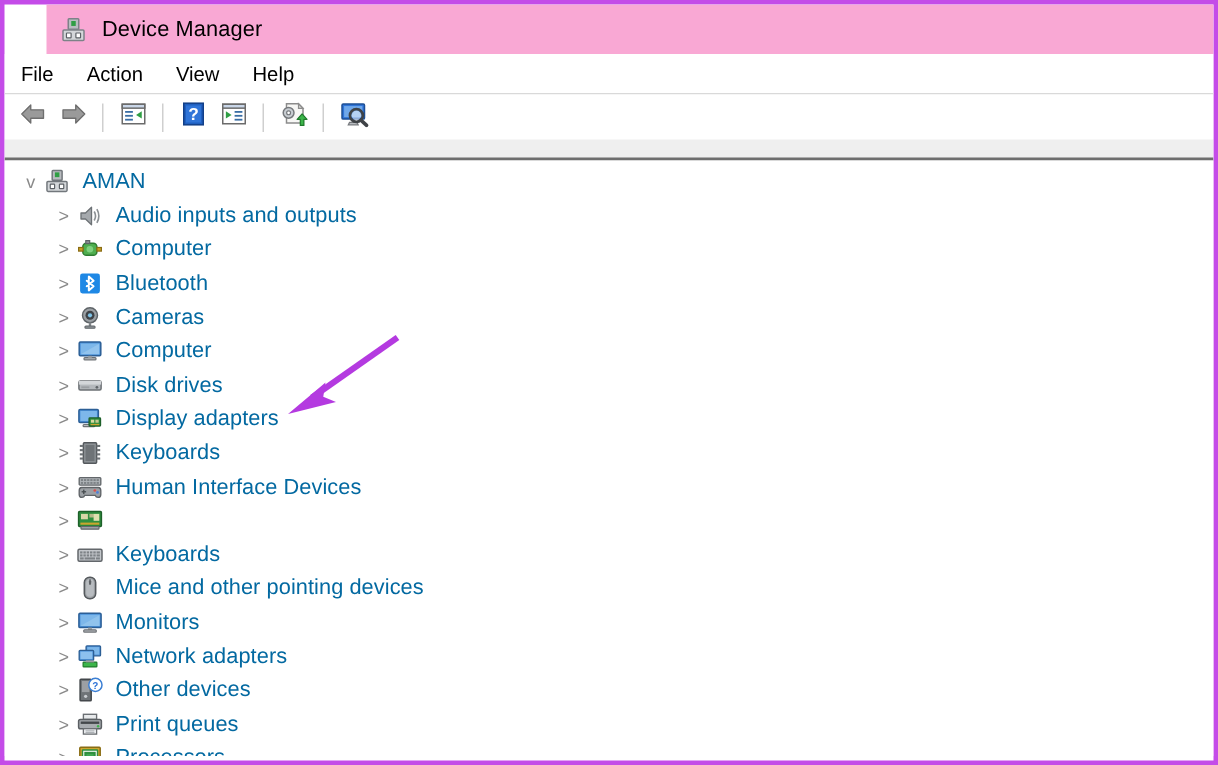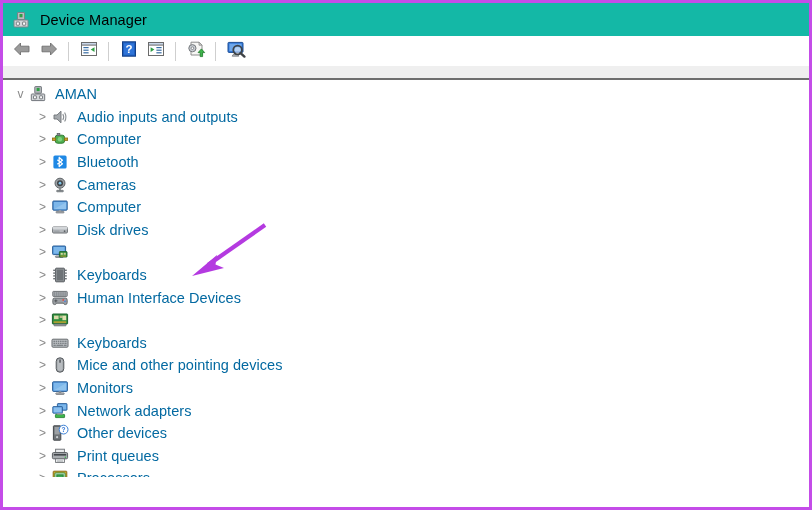--- a/index.html
+++ b/index.html
@@ -17,25 +17,26 @@
     height: 510px;
     box-sizing: border-box;
     border: 3px solid #c44ce8;
     background: #ffffff;
     overflow: hidden;
   }
 
   
   #titlebar {
     height: 33px;
-    background: #14b8a6;
+    background: #f9a8d4;
     display: flex;
     align-items: center;
     padding-left: 9px;
     box-sizing: border-box;
+    margin-left: 28px;
   }
   #titlebar .app-icon {
     width: 18px;
     height: 18px;
     margin-right: 10px;
     flex: 0 0 auto;
   }
   #titlebar .title-text {
     font-size: 14.5px;
     color: #000000;
@@ -154,20 +155,26 @@
         <rect x="7.5" y="3" width="3" height="3.3" fill="#2f9e44"></rect>
         <rect x="2" y="9" width="14" height="7" rx="0.7" fill="#d4d7da" stroke="#7d8288" stroke-width="1"></rect>
         <rect x="4.3" y="11" width="3.1" height="3.2" rx="0.4" fill="#ffffff" stroke="#5c6166" stroke-width="0.8"></rect>
         <rect x="10.6" y="11" width="3.1" height="3.2" rx="0.4" fill="#ffffff" stroke="#5c6166" stroke-width="0.8"></rect>
         <line x1="9" y1="8.5" x2="9" y2="9" stroke="#7d8288" stroke-width="1.2"></line>
       </svg>
     </span>
     <span class="title-text">Device Manager</span>
   </div>
 
+  <div id="menubar">
+    <div class="menu-item">File</div>
+    <div class="menu-item">Action</div>
+    <div class="menu-item">View</div>
+    <div class="menu-item">Help</div>
+  </div>
 
   <div id="toolbar">
 
     <div class="tb-btn">
       <span>
         <svg width="20" height="18" viewBox="0 0 20 18">
           <path d="M8.5 3 L2.5 9 L8.5 15 L8.5 11.8 L17 11.8 L17 6.2 L8.5 6.2 Z" fill="#9a9a9a" stroke="#6e6e6e" stroke-width="0.9" stroke-linejoin="round"></path>
         </svg>
       </span>
     </div>
@@ -353,20 +360,21 @@
         <svg width="18" height="18" viewBox="0 0 18 18">
           <rect x="1.6" y="3" width="13" height="8.6" rx="0.8" fill="#4a90d9" stroke="#2c5f96" stroke-width="1"></rect>
           <path d="M2.6 4 L13.6 4 L13.6 10.6 L2.6 10.6 Z" fill="#7db7ea"></path>
           <rect x="4.4" y="13" width="7.8" height="1.4" rx="0.6" fill="#b9bcc0" stroke="#6e7276" stroke-width="0.8"></rect>
           <rect x="8.4" y="8.6" width="7.6" height="5.4" rx="0.5" fill="#2f8f3f" stroke="#1d6029" stroke-width="0.9"></rect>
           <rect x="9.6" y="9.8" width="2.2" height="2" fill="#d8d8a0"></rect>
           <rect x="12.6" y="9.8" width="2.2" height="2" fill="#c8c890"></rect>
           <rect x="9.4" y="12.6" width="5.8" height="0.9" fill="#caa52e"></rect>
         </svg>
       </span>
+      <span class="node-label">Display adapters</span>
     </div>
 
     <div class="tree-row child">
       <span class="chev">&gt;</span>
       <span class="node-icon">
         <svg width="18" height="18" viewBox="0 0 18 18">
           <rect x="4.6" y="2.2" width="8.8" height="13.6" rx="0.6" fill="#8f9498" stroke="#55595d" stroke-width="1"></rect>
           <rect x="6" y="3.6" width="6" height="10.8" fill="#6e7377"></rect>
           <g fill="#6e7377">
             <rect x="2.2" y="3.6" width="2.4" height="1.4"></rect>

